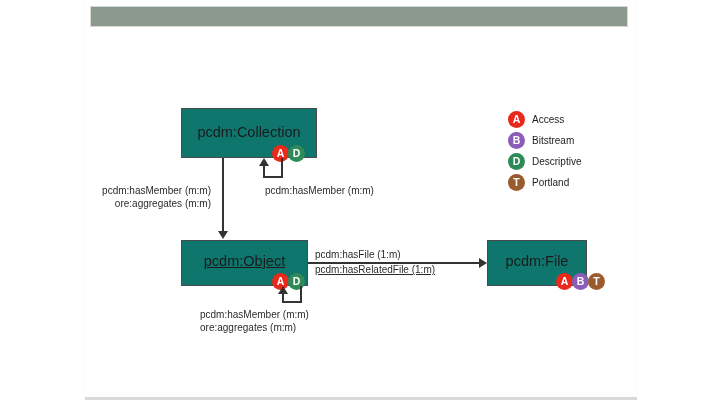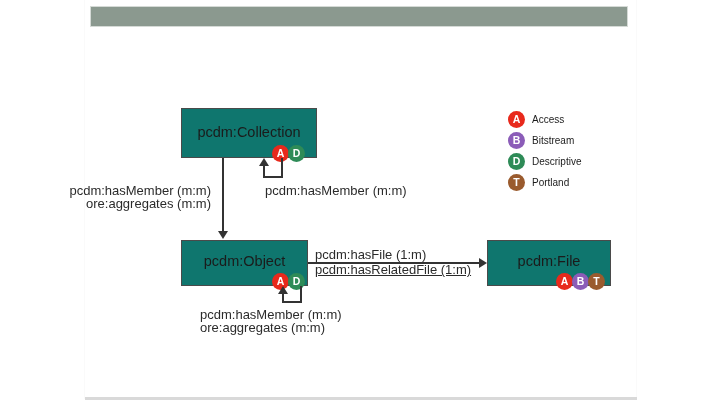--- a/index.html
+++ b/index.html
@@ -86,23 +86,23 @@
     color: #1b1b1b;
     font-size: 14.5px;
     font-family: "Liberation Sans", sans-serif;
     white-space: nowrap;
   }
 
   #node-collection { left: 181px; top: 108px; width: 136px; height: 50px; }
   #node-collection .node-label { top: 15px; }
 
   #node-object { left: 181px; top: 240px; width: 127px; height: 46px; }
-  #node-object .node-label { top: 12px; }
-
-  #node-file { left: 487px; top: 240px; width: 124px; height: 46px; }
+  #node-object .node-label { top: 12px; text-decoration: underline; }
+
+  #node-file { left: 487px; top: 240px; width: 100px; height: 46px; }
   #node-file .node-label { top: 12px; }
 
   
   .badge-row {
     position: absolute;
     display: flex;
     align-items: center;
   }
   .badge {
     width: 17px;
@@ -155,21 +155,21 @@
     width: 0; height: 0;
     border-top: 5px solid transparent;
     border-bottom: 5px solid transparent;
     border-left: 8px solid #333333;
   }
 
   
   .edge-label {
     position: absolute;
     color: #2b2b2b;
-    font-size: 13px;
+    font-size: 10px;
     line-height: 12.5px;
     white-space: nowrap;
     font-family: "Liberation Sans", sans-serif;
   }
   .edge-label.right-align { text-align: right; }
   .edge-label.center-align { text-align: left; }
 
   
   #legend {
     position: absolute;

